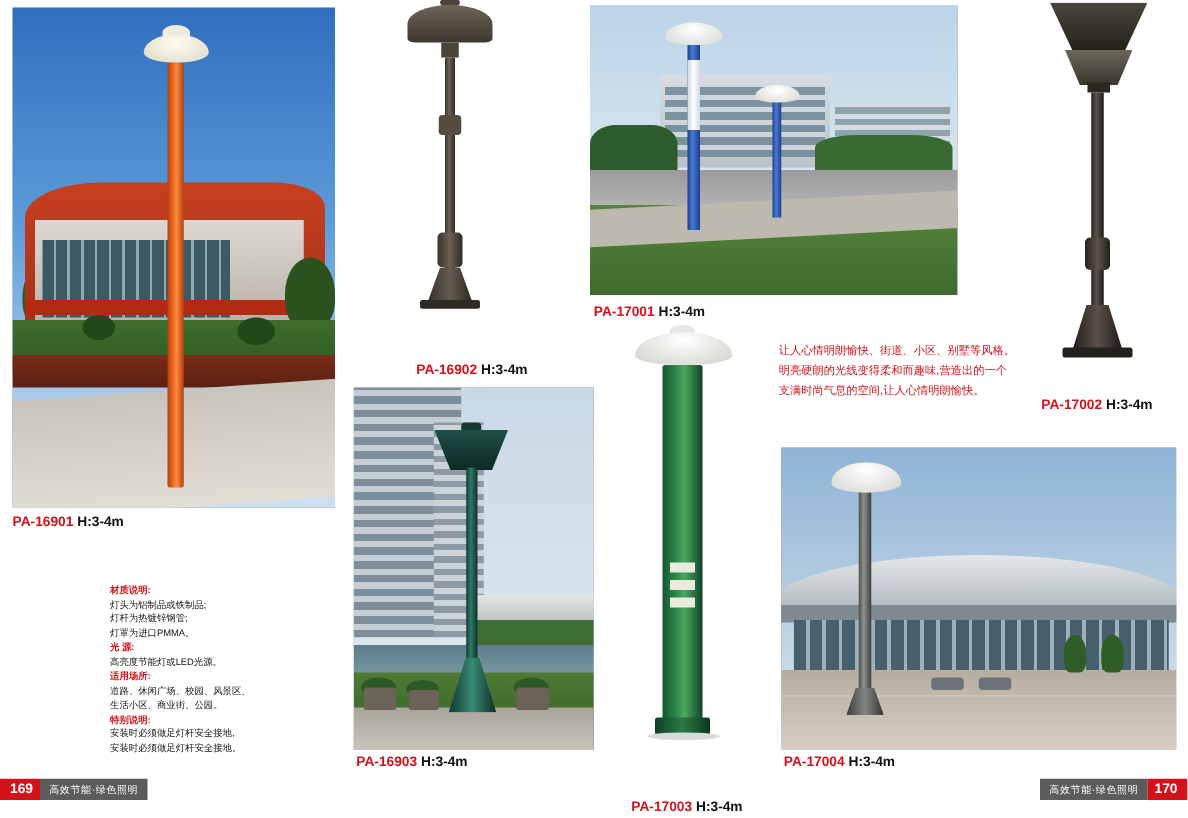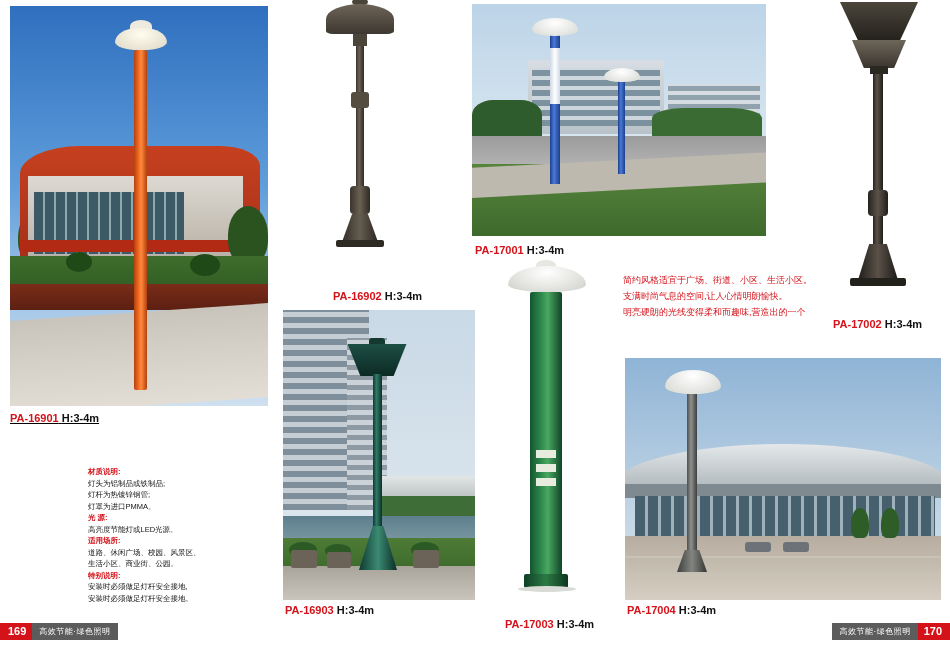--- a/index.html
+++ b/index.html
@@ -224,21 +224,21 @@
     <div class="tree2"></div>
     <div class="lawn"></div>
     <div class="hedge"></div>
     <div class="path"></div>
     <div class="bush1"></div>
     <div class="bush2"></div>
     <div class="pole"></div>
     <div class="headtop"></div>
     <div class="head"></div>
   </div>
-  <div class="caption" style="left:10px;top:412px;text-decoration:underline;">
+  <div class="caption" style="left:10px;top:412px;">
     <span class="code">PA-16901</span>
     <span class="size">H:3-4m</span>
   </div>
 
   <div class="photo" id="ph2">
     <div class="shadeTop"></div>
     <div class="shade"></div>
     <div class="neck"></div>
     <div class="pole"></div>
     <div class="orn1"></div>
@@ -315,21 +315,21 @@
   <div class="photo" id="ph6">
     <div class="cap"></div>
     <div class="shade"></div>
     <div class="col"></div>
     <div class="lou" style="top:192px;"></div>
     <div class="lou" style="top:206px;"></div>
     <div class="lou" style="top:220px;"></div>
     <div class="foot"></div>
     <div class="shadow"></div>
   </div>
-  <div class="caption" style="left:505px;top:618px;">
+  <div class="caption" style="left:505px;top:640px;">
     <span class="code">PA-17003</span>
     <span class="size">H:3-4m</span>
   </div>
 
   <div class="photo" id="ph7">
     <div class="sky"></div>
     <div class="roof"></div>
     <div class="fascia"></div>
     <div class="glass"></div>
     <div class="plaza"></div>
@@ -357,23 +357,23 @@
     <div>高亮度节能灯或LED光源。</div>
     <div class="hd">适用场所:</div>
     <div>道路、休闲广场、校园、风景区、</div>
     <div>生活小区、商业街、公园。</div>
     <div class="hd">特别说明:</div>
     <div>安装时必须做足灯杆安全接地,</div>
     <div>安装时必须做足灯杆安全接地。</div>
   </div>
 
   <div class="desc" style="left:623px;top:272px;">
-    <div>简约风格适宜于广场、街道、小区、生活小区。</div>
+    <div>让人心情明朗愉快、街道、小区、别墅等风格。</div>
+    <div>明亮硬朗的光线变得柔和而趣味,营造出的一个</div>
     <div>支满时尚气息的空间,让人心情明朗愉快。</div>
-    <div>明亮硬朗的光线变得柔和而趣味,营造出的一个</div>
   </div>
 
   <div class="footer-left">
     <span class="pgnum">169</span>
     <span class="pgtext">高效节能·绿色照明</span>
   </div>
   <div class="footer-right">
     <span class="pgtext">高效节能·绿色照明</span>
     <span class="pgnum">170</span>
   </div>

